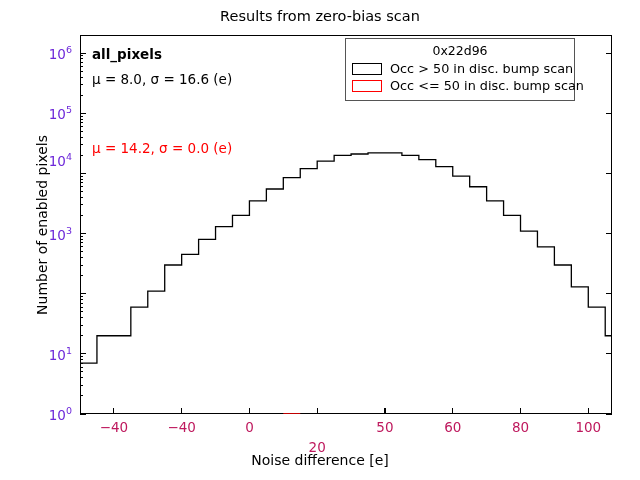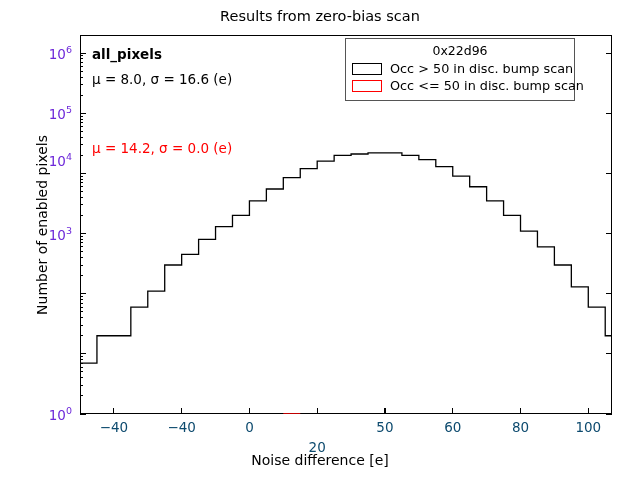--- a/index.html
+++ b/index.html
@@ -20,21 +20,21 @@
           font-size:14px;color:#000;}
   .ylabel-wrap{position:absolute;left:10px;top:35px;height:379px;width:20px;}
 
   .xlabel{position:absolute;left:0;top:452px;width:640px;text-align:center;
           font-size:14px;color:#000;}
   .ytick-holder{position:absolute;left:0;top:0;width:640px;height:480px;}
   .ytl{position:absolute;width:72px;text-align:right;font-size:13.5px;
        color:#6d28d9;transform:translateY(-50%);left:0;}
   .ytl sup{font-size:9.5px;vertical-align:super;}
 
-  .xtl{position:absolute;font-size:13.5px;color:#0c4a6e;
+  .xtl{position:absolute;font-size:13.5px;color:#be185d;
        transform:translateX(-50%);top:419px;}
 
   .tick{position:absolute;background:#000;}
   .tick-y-major{width:6px;height:1.2px;left:80px;}
   .tick-y-minor{width:3.4px;height:1px;left:80px;}
   .tick-x-major{height:6px;width:1.2px;top:408px;}
 
   .annot{position:absolute;font-size:13.5px;white-space:nowrap;}
   .annot-black{color:#000;}
   .annot-red{color:#ff0000;}
@@ -77,20 +77,21 @@
       <div class="tick tick-y-minor" style="top: 395.393px;"></div>
       <div class="tick tick-y-minor" style="top: 384.802px;"></div>
       <div class="tick tick-y-minor" style="top: 377.287px;"></div>
       <div class="tick tick-y-minor" style="top: 371.458px;"></div>
       <div class="tick tick-y-minor" style="top: 366.695px;"></div>
       <div class="tick tick-y-minor" style="top: 362.668px;"></div>
       <div class="tick tick-y-minor" style="top: 359.18px;"></div>
       <div class="tick tick-y-minor" style="top: 356.103px;"></div>
       <div class="tick tick-y-major" style="top: 353.251px;"></div>
       <div class="tick tick-y-major" style="left: 606px; top: 353.251px;"></div>
+      <div class="ytl" style="top: 353.851px;">10<sup>1</sup></div>
       <div class="tick tick-y-minor" style="top: 335.244px;"></div>
       <div class="tick tick-y-minor" style="top: 324.653px;"></div>
       <div class="tick tick-y-minor" style="top: 317.138px;"></div>
       <div class="tick tick-y-minor" style="top: 311.309px;"></div>
       <div class="tick tick-y-minor" style="top: 306.546px;"></div>
       <div class="tick tick-y-minor" style="top: 302.519px;"></div>
       <div class="tick tick-y-minor" style="top: 299.031px;"></div>
       <div class="tick tick-y-minor" style="top: 295.954px;"></div>
       <div class="tick tick-y-major" style="top: 293.102px;"></div>
       <div class="tick tick-y-major" style="left: 606px; top: 293.102px;"></div>

